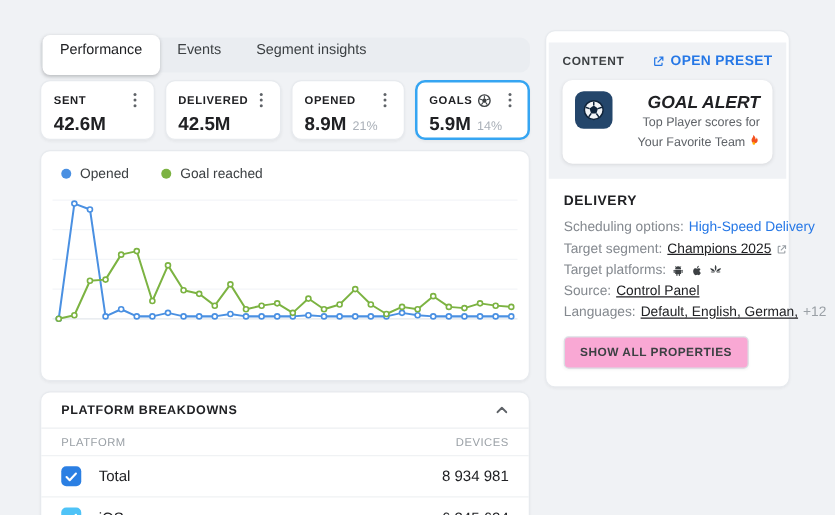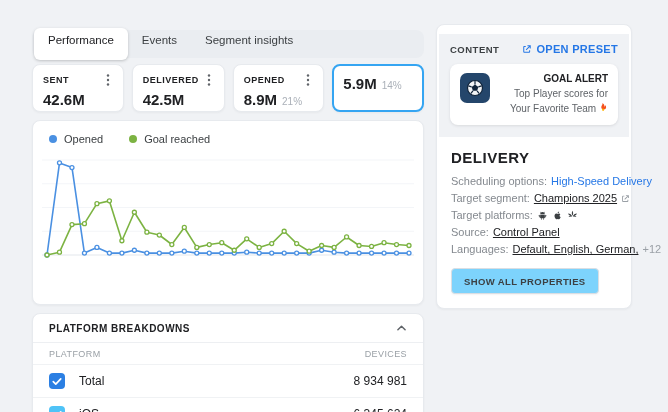--- a/index.html
+++ b/index.html
@@ -102,33 +102,33 @@
     color:#2577e6; font-size:11px; font-weight:bold; letter-spacing:.3px; cursor:pointer;
   }
   .alert-card {
     background:#fff; border-radius:8px; box-shadow:0 1px 3px rgba(60,64,67,.13);
     padding:9px 10px; display:flex; gap:9px;
   }
   .alert-tile {
     width:30px; height:30px; border-radius:7px; flex:0 0 30px;
     display:flex; align-items:center; justify-content:center;
   }
-  .alert-title { font-size:10px; font-weight:bold; color:#202124; margin-bottom:3px; }
+  .alert-title { font-size:14px; font-weight:bold; color:#202124; margin-bottom:3px;font-style:italic; }
   .alert-text { font-size:10px; color:#5f6368; line-height:1.45; }
 
   .delivery-section { padding:12px 12px 12px; }
-  .delivery-title { font-size:15px; font-weight:bold; letter-spacing:.5px; color:#202124; margin-bottom:7px; }
+  .delivery-title { font-size:11px; font-weight:bold; letter-spacing:.5px; color:#202124; margin-bottom:7px; }
   .d-row { font-size:11px; color:#84898f; line-height:17px; white-space:nowrap; display:flex; align-items:center; gap:4px; }
   .d-val { color:#202124;text-decoration:underline; }
   .d-link { color:#2577e6; cursor:pointer; }
   .d-muted { color:#9aa0a6; }
   .platform-icons { display:inline-flex; gap:4px; align-items:center; }
   .props-btn {
     margin-top:10px; display:inline-block; padding:7px 12px 6px;
-    background:#7dd3fc; border:1px solid #dadee3; border-radius:4px;
+    background:#f9a8d4; border:1px solid #dadee3; border-radius:4px;
     font-size:9.5px; font-weight:bold; letter-spacing:.4px; color:#3c4043;
     box-shadow:0 1px 2px rgba(60,64,67,.06); cursor:pointer;
     font-family:"Liberation Sans", sans-serif;
   }
 </style>
 </head>
 <body>
 
 <div class="tabbar">
   <div class="tab active">Performance</div>
@@ -187,20 +187,39 @@
           </svg>
       </span>
     </div>
     <div class="stat-value-row">
       <span class="stat-value">8.9M</span>
       <span class="stat-pct">21%</span>
     </div>
   </div>
 
   <div class="stat-card selected" style="border-color: rgb(53, 165, 242);">
+    <div class="stat-top">
+      <span class="stat-label">GOALS</span>
+      <span>
+        <svg width="11" height="11" viewBox="0 0 24 24">
+          <circle cx="12" cy="12" r="10" fill="none" stroke="#3c4043" stroke-width="2.4"></circle>
+          <path d="M12 7.6l4.2 3-1.6 4.9H9.4L7.8 10.6z" fill="#3c4043"></path>
+          <path d="M12 7.6V3.4M16.2 10.6l4-1.4M14.6 15.5l2.5 3.4M9.4 15.5l-2.5 3.4M7.8 10.6l-4-1.4" stroke="#3c4043" stroke-width="1.8"></path>
+        </svg>
+      </span>
+      <span class="kebab">
+        <svg width="10" height="14" viewBox="0 0 10 14">
+            <g fill="#5f6368">
+          <circle cx="5" cy="2.5" r="1.2"></circle>
+              <circle cx="5" cy="7" r="1.2"></circle>
+              <circle cx="5" cy="11.5" r="1.2"></circle>
+        </g>
+          </svg>
+      </span>
+    </div>
     <div class="stat-value-row">
       <span class="stat-value">5.9M</span>
       <span class="stat-pct">14%</span>
     </div>
   </div>
 </div>
 
 <div class="card chart-card">
   <div class="legend">
     <div class="legend-item">

